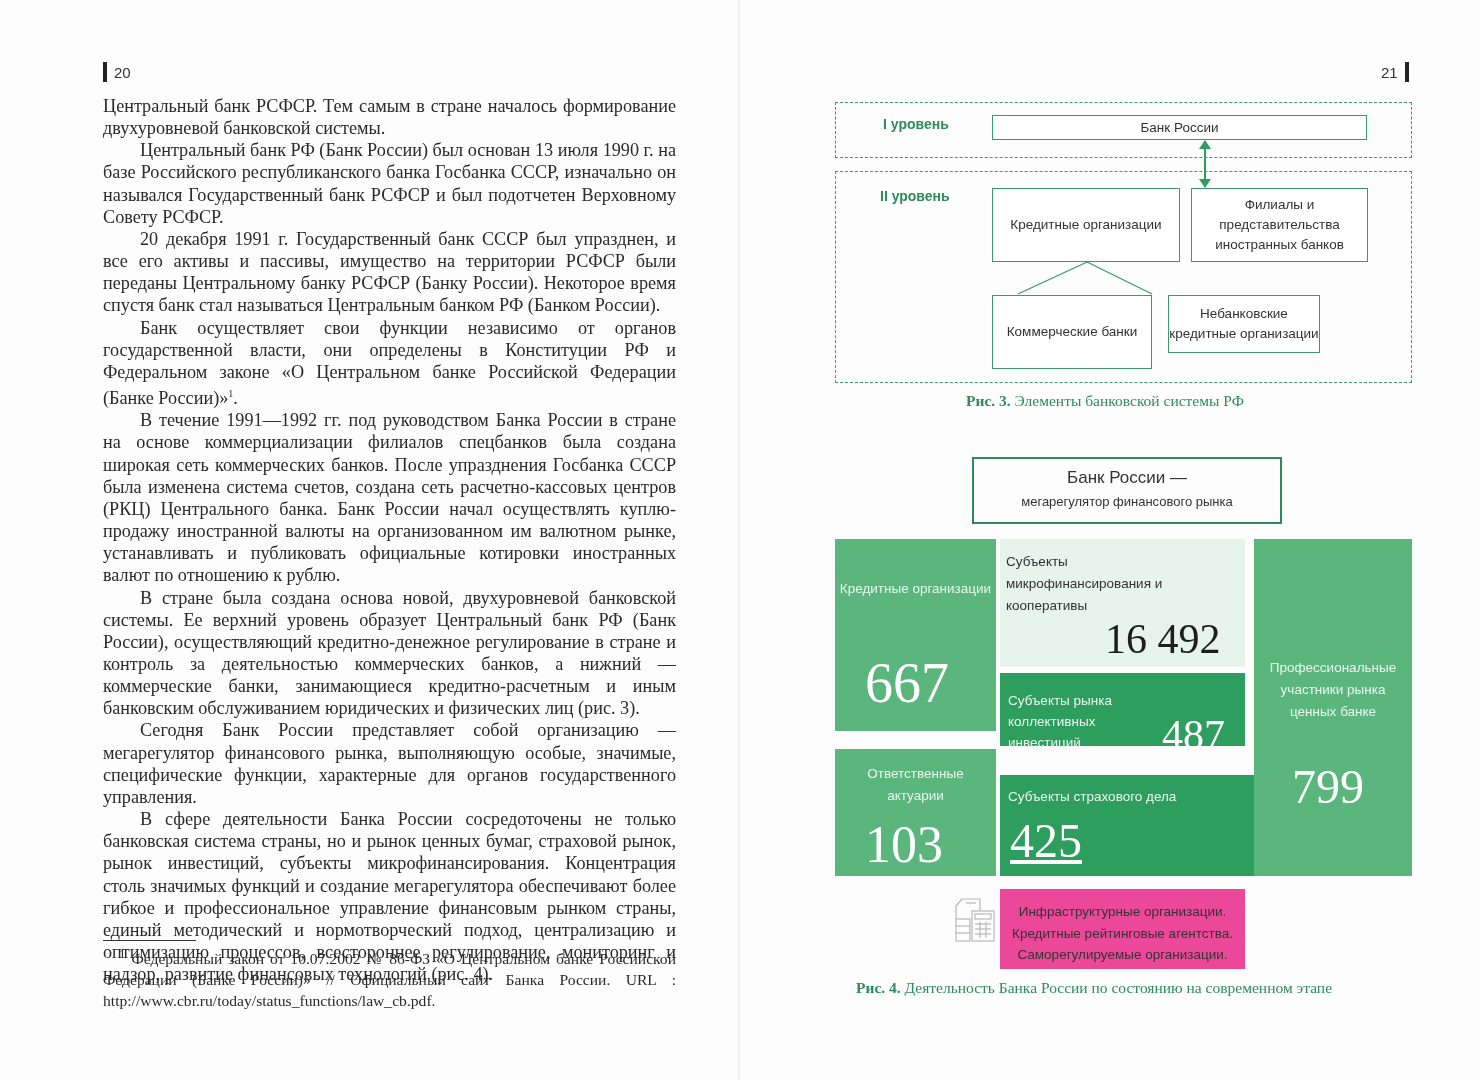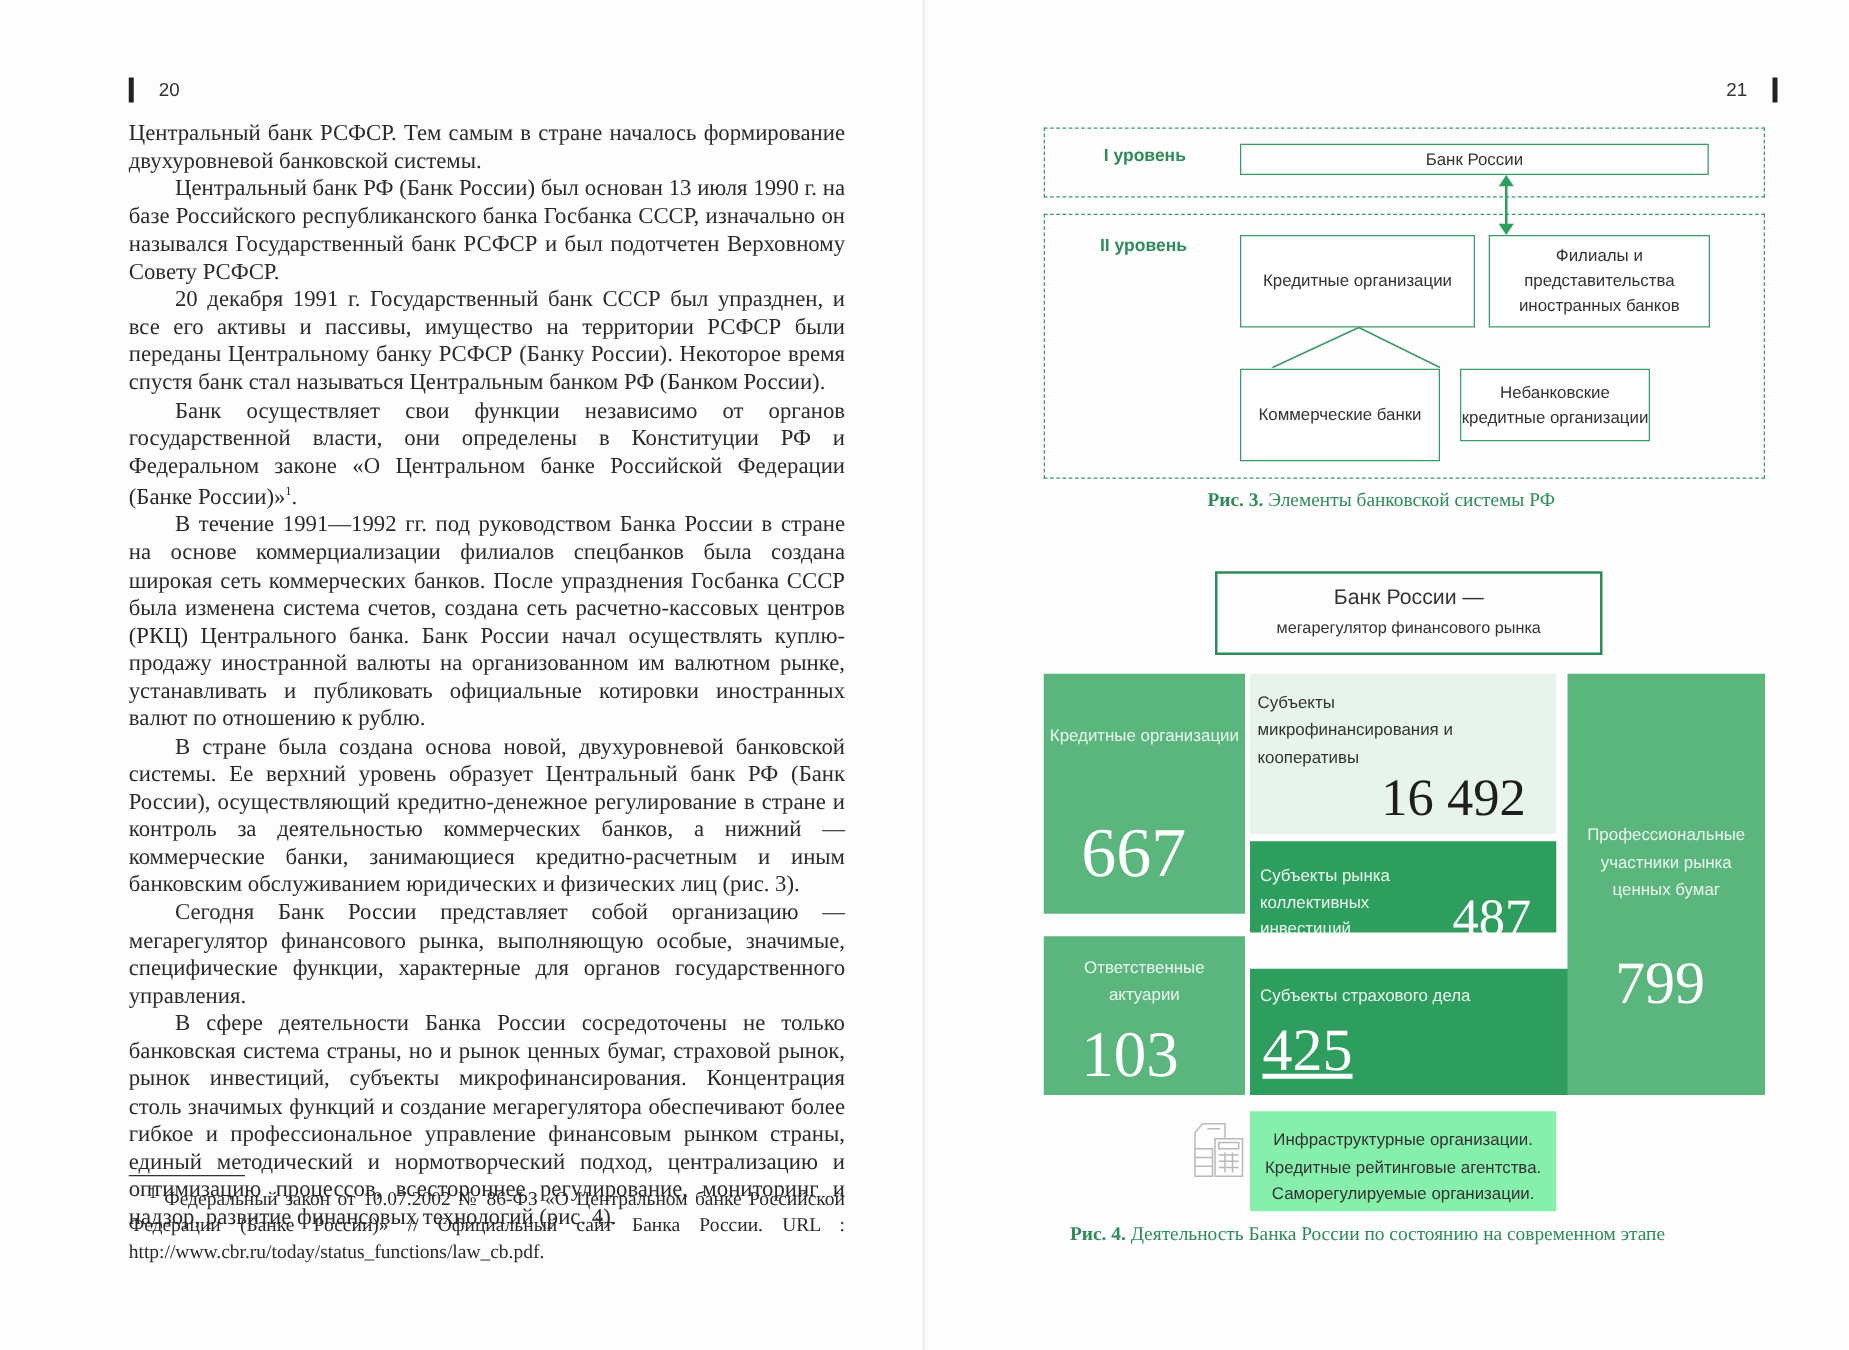--- a/index.html
+++ b/index.html
@@ -4,21 +4,21 @@
 <style>
   html, body { margin: 0; padding: 0; }
   body {
     width: 1479px; height: 1080px; background: #fdfdfd; position: relative; overflow: hidden;
     font-family: "Liberation Serif", serif; color: #2a2a2a;
   }
   .page-left { position: absolute; left: 0; top: 0; width: 740px; height: 1080px; }
   .page-right { position: absolute; left: 740px; top: 0; width: 739px; height: 1080px; }
   .spine { position: absolute; left: 738px; top: 0; width: 2px; height: 1080px; background: linear-gradient(90deg, #f3f3f3, #e9e9e9, #f6f6f6); }
 
-  .pagenum { position: absolute; top: 62px; font-family: "Liberation Sans", sans-serif; font-size: 15px; color: #333; display: flex; align-items: center; gap: 20px; }
+  .pagenum { position: absolute; top: 62px; font-family: "Liberation Sans", sans-serif; font-size: 15px; color: #333; display: flex; align-items: center; gap: 7px; }
   .pagenum .bar { display: inline-block; width: 4px; height: 20px; background: #222; }
   .pagenum.left { left: 103px; }
   .pagenum.right { left: 1381px; }
 
   .body-text { position: absolute; left: 103px; top: 95px; width: 573px; font-size: 18.2px; line-height: 22.15px; text-align: justify; }
   .body-text p { margin: 0; text-indent: 0; }
   .body-text p.indent { text-indent: 37px; }
   .body-text sup { font-size: 10px; }
   .fn-sep { position: absolute; left: 103px; top: 940px; width: 93px; height: 1px; background: #333; }
   .footnote { position: absolute; left: 103px; top: 943px; width: 573px; font-size: 15.6px; line-height: 21px; text-align: justify; }
@@ -38,21 +38,21 @@
   .mega { position: absolute; left: 972px; top: 457px; width: 310px; height: 67px; border: 2px solid #2f8a5a; box-sizing: border-box; text-align: center; font-family: "Liberation Sans", sans-serif; color: #333; }
   .mega .t1 { font-size: 17px; margin-top: 9px; }
   .mega .t2 { font-size: 13px; margin-top: 6px; }
   .tile { position: absolute; box-sizing: border-box; font-family: "Liberation Sans", sans-serif; color: #e9f7ee; }
   .tile .lbl { font-size: 13.5px; line-height: 22px; }
   .tile .num { font-family: "Liberation Serif", serif; color: #ffffff; position: absolute; }
   .t-light { background: #5ab67c; }
   .t-dark { background: #2e9e5e; }
   .t-pale { background: #e6f4ec; color: #333; }
   .t-pale .num { color: #1e1e1e; }
-  .infra { position: absolute; left: 1000px; top: 889px; width: 245px; height: 80px; background: #86efac; font-family: "Liberation Sans", sans-serif; font-size: 13.5px; line-height: 21.5px; text-align: center; color: #333; padding-top: 12px; box-sizing: border-box; }
+  .infra { position: absolute; left: 1000px; top: 889px; width: 245px; height: 80px; background: #ec4899; font-family: "Liberation Sans", sans-serif; font-size: 13.5px; line-height: 21.5px; text-align: center; color: #333; padding-top: 12px; box-sizing: border-box; }
   .docs-icon { position: absolute; left: 954px; top: 897px; width: 42px; height: 48px; }
 </style>
 </head>
 <body>
 
 <div class="page-left">
   <div class="pagenum left">
     <span class="bar"></span>
     <span>20</span>
   </div>
@@ -137,21 +137,21 @@
   <div class="lbl" style="position:absolute; left:8px; top:11px;">Субъекты страхового дела</div>
   <div class="num" style="left:10px; top:38px; font-size:48px;text-decoration:underline;">425</div>
 </div>
 
 <div class="tile t-light" style="left:835px; top:749px; width:161px; height:127px;">
   <div class="lbl" style="text-align:center; margin-top:14px; padding:0 18px;">Ответственные актуарии</div>
   <div class="num" style="left:30px; top:66px; font-size:52px;">103</div>
 </div>
 
 <div class="tile t-light" style="left:1254px; top:539px; width:158px; height:337px;">
-  <div class="lbl" style="position:absolute; left:8px; top:118px; width:142px; text-align:center;">Профессиональные участники рынка ценных бумаг</div>
+  <div class="lbl" style="position:absolute; left:8px; top:118px; width:142px; text-align:center;">Профессиональные участники рынка ценных банке</div>
   <div class="num" style="left:38px; top:220px; font-size:48px;">799</div>
 </div>
 
 <svg class="docs-icon" viewBox="0 0 42 48">
   <g fill="none" stroke="#b8b8b8" stroke-width="1.2">
     <path d="M8 2 L26 2 L26 14 M8 2 L2 9 L2 22"></path>
     <line x1="12" y1="6" x2="22" y2="6"></line>
     <rect x="2" y="22" width="14" height="22"></rect>
     <line x1="2" y1="29" x2="16" y2="29"></line>
       <line x1="2" y1="36" x2="16" y2="36"></line>

